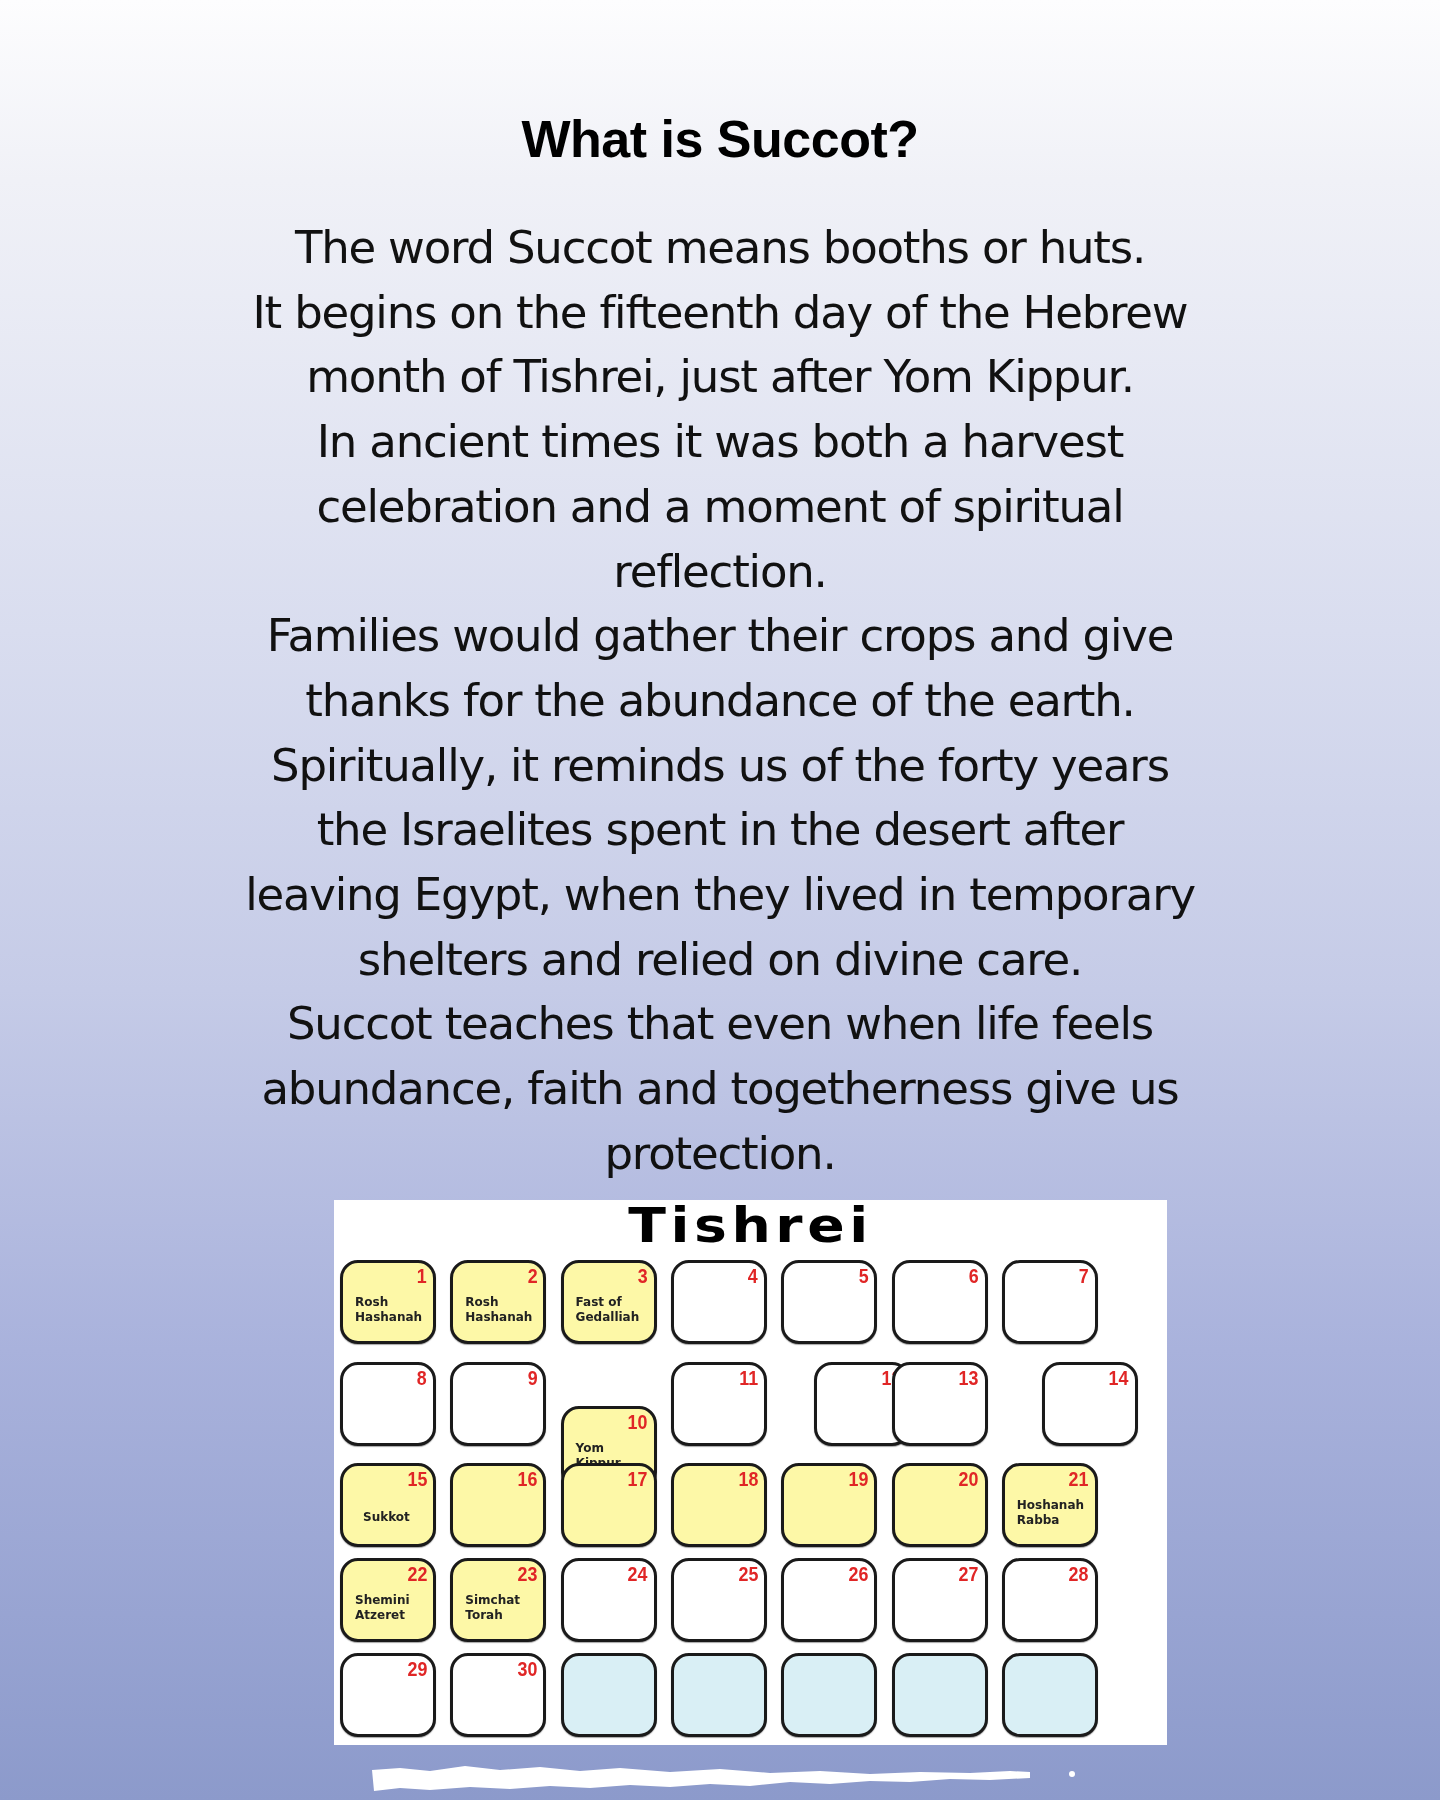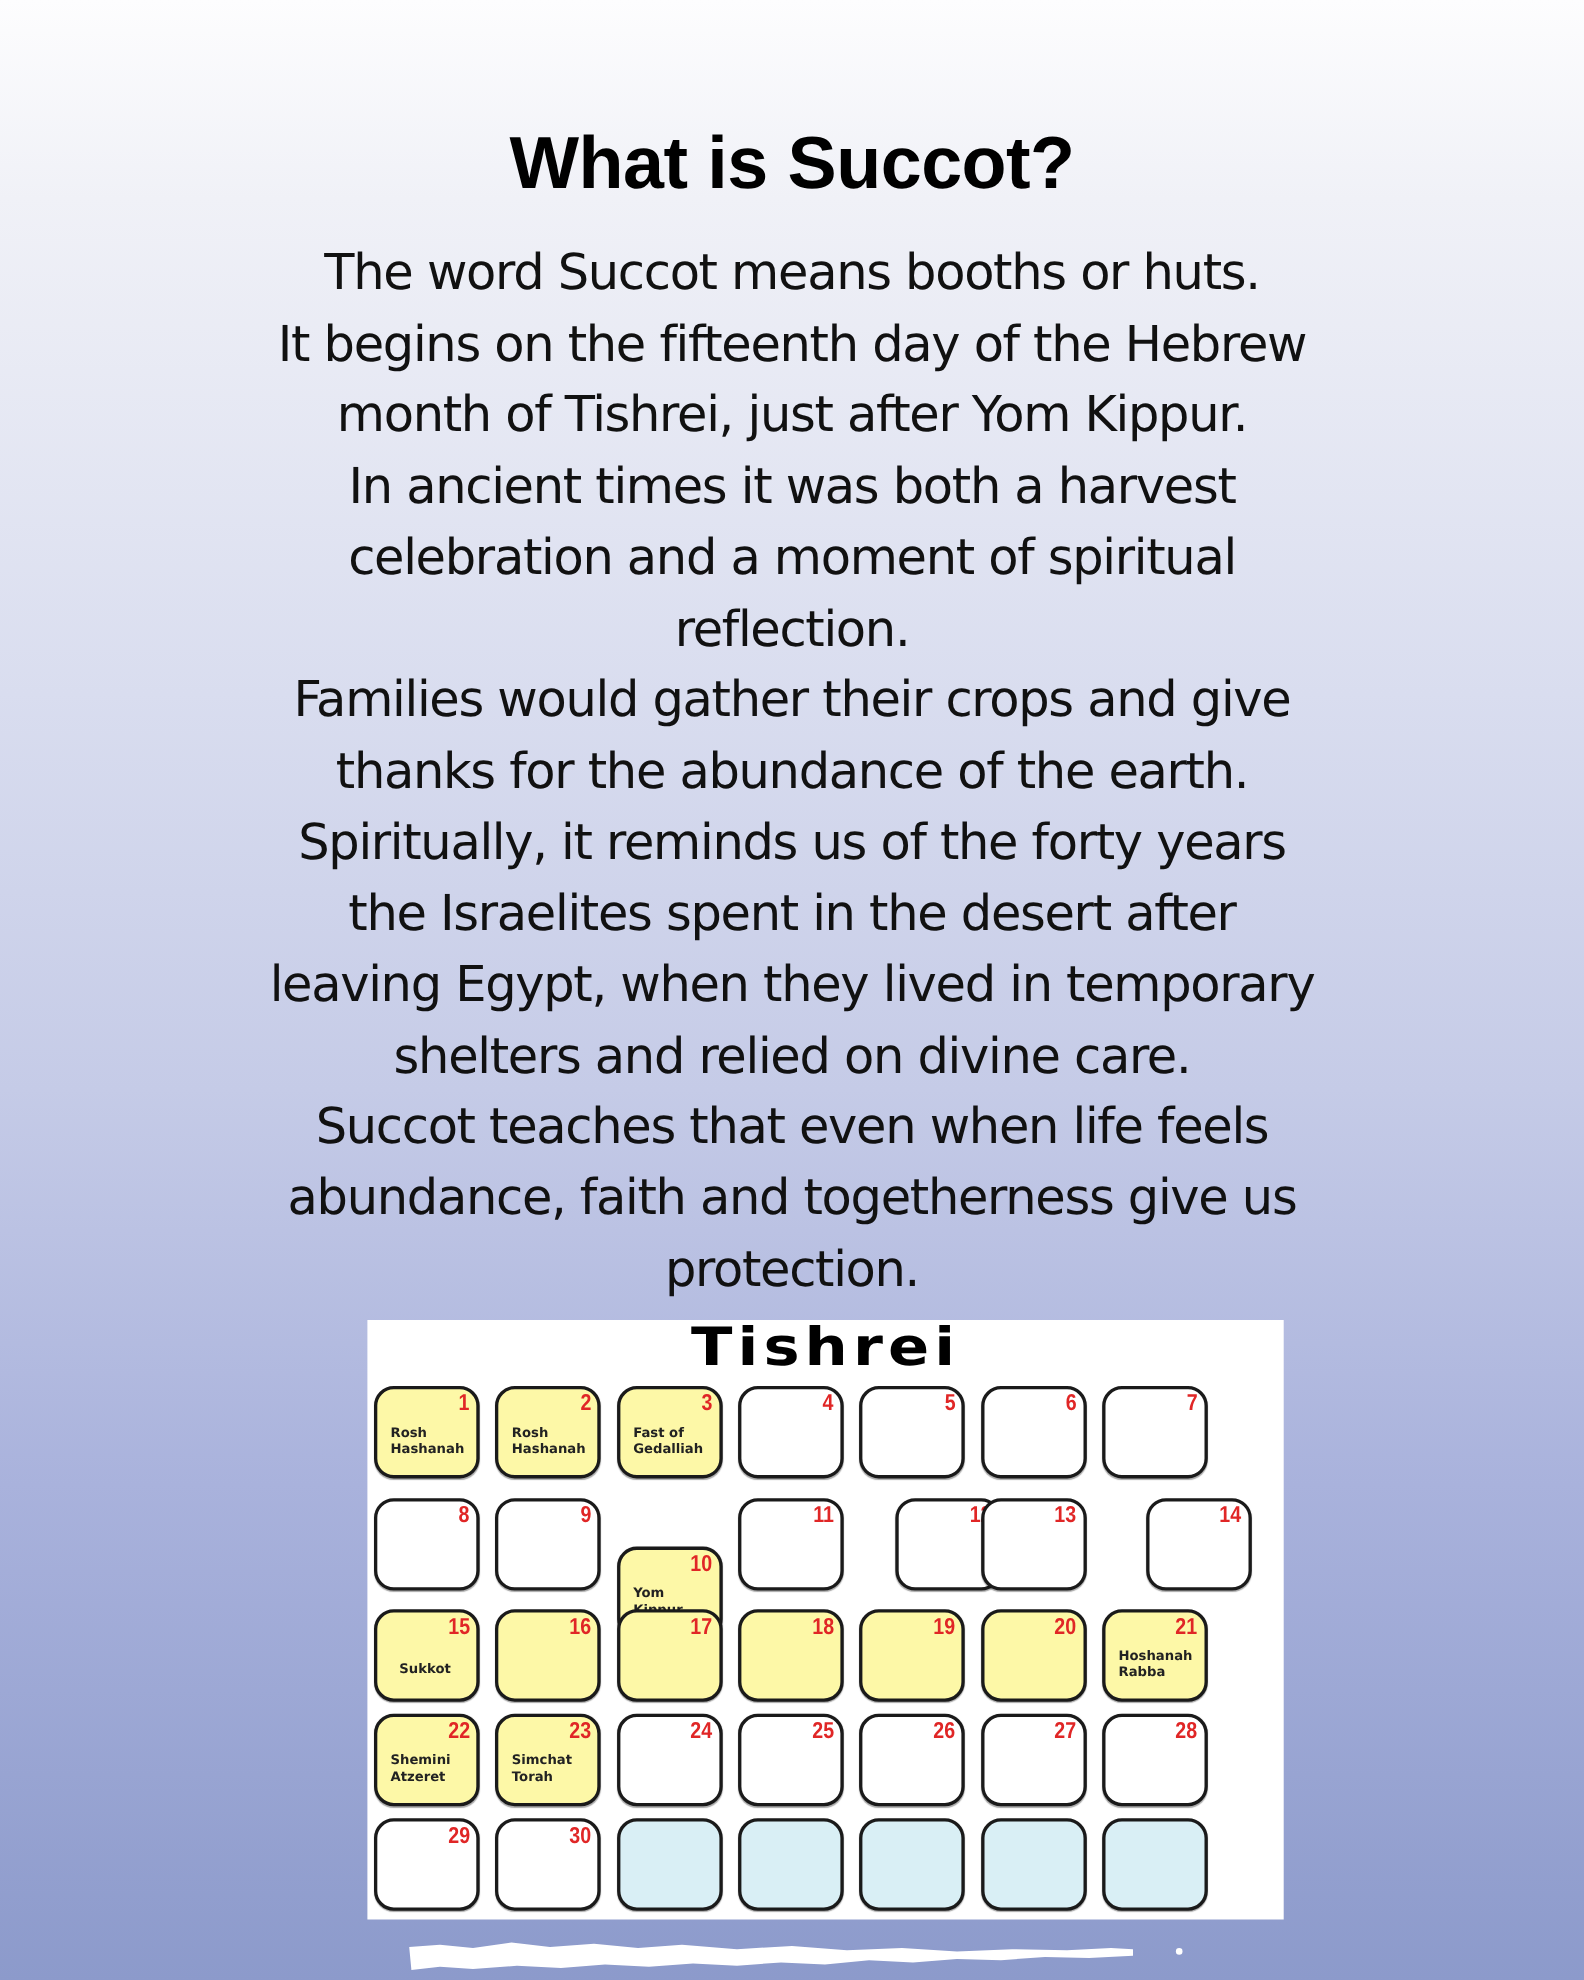--- a/index.html
+++ b/index.html
@@ -4,21 +4,21 @@
 <style>
   html, body { margin: 0; padding: 0; }
   body {
     width: 1440px; height: 1800px; overflow: hidden; position: relative;
     background: linear-gradient(180deg, #fdfdfe 0%, #f0f1f7 10%, #d9ddef 35%, #c5cbe7 55%, #a9b2dc 75%, #8c9acb 100%);
     font-family: "Liberation Sans", sans-serif;
     color: #111;
   }
   .title {
     position: absolute; left: 0; width: 1440px; top: 56px;
-    text-align: center; font-weight: bold; font-size: 67px; line-height: 96px;
+    text-align: center; font-weight: bold; font-size: 52px; line-height: 96px;
     font-family: "Liberation Sans", sans-serif; letter-spacing: -0.5px; color: #000;
   }
   .body-text {
     position: absolute; left: 120px; width: 1200px; top: 216px;
     text-align: center; font-size: 45px; line-height: 64.7px;
     font-family: "DejaVu Sans", sans-serif; color: #111; letter-spacing: -1.2px;
   }
   .body-text div { white-space: nowrap; }
   .calendar {
     position: absolute; left: 334px; top: 1200px; width: 833px; height: 545px;

